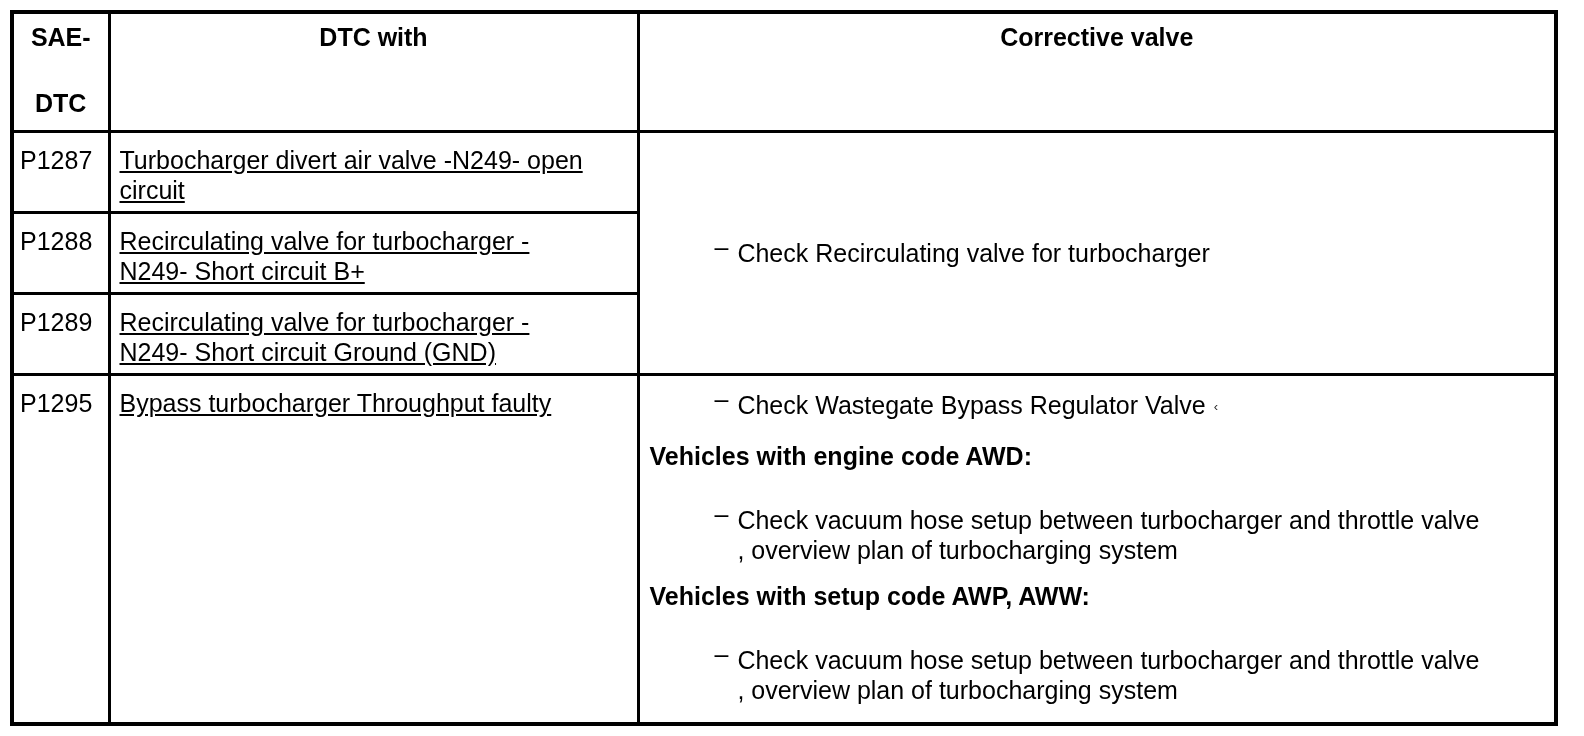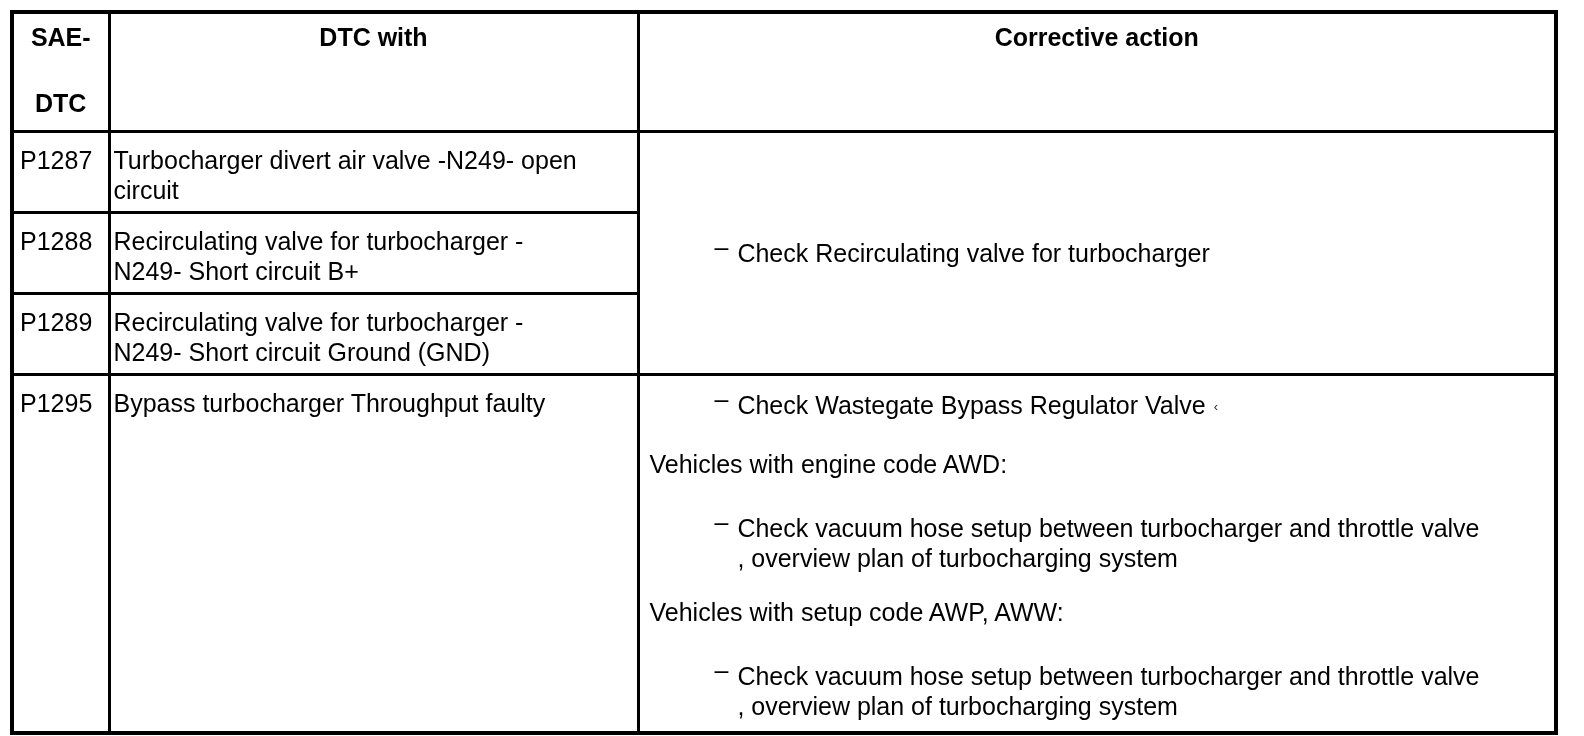--- a/index.html
+++ b/index.html
@@ -53,22 +53,23 @@
   }
 
   tbody td { vertical-align: top; }
 
   tr.r1 { height: 74px; }
   tr.r2 { height: 75px; }
   tr.r3 { height: 76px; }
 
   td.code { padding: 12px 2px 6px 6px; }
   td.dtc-text {
-    padding: 12px 6px 6px 3px;
+    padding: 12px 6px 6px 9px;
     white-space: pre-line;
+    text-decoration: underline;
   }
 
   td.action-merged {
     vertical-align: middle;
     padding: 0 10px 0 75px;
   }
 
   td.action-detail {
     vertical-align: top;
     padding: 14px 8px 10px 10px;
@@ -86,21 +87,21 @@
     letter-spacing: 0;
   }
   .bullet .btext { white-space: pre-line; }
   .tiny-mark {
     font-size: 13px;
     margin-left: 8px;
     transform: translateY(-3px);
     display: inline-block;
     opacity: 0.85;
   }
-  .veh-heading { margin-top: 24px; }
+  .veh-heading { margin-top: 16px; font-weight: bold; }
   .bullet.after-heading { margin-top: 34px; }
 </style>
 </head>
 <body>
 
 <div class="page">
   <table class="dtc">
     <colgroup>
       <col class="c-code">
       <col class="c-text">
@@ -108,21 +109,21 @@
     </colgroup>
     <thead>
       <tr>
         <th>
           <span class="two-line">
             <span>SAE-</span>
             <span>DTC</span>
           </span>
         </th>
         <th>DTC with</th>
-        <th>Corrective action</th>
+        <th>Corrective valve</th>
       </tr>
     </thead>
     <tbody>
       <tr class="r1">
         <td class="code">P1287</td>
         <td class="dtc-text">Turbocharger divert air valve -N249- open
 circuit</td>
         <td class="action-merged" rowspan="3">
           <div class="bullet">
             <span class="dash">–</span>

